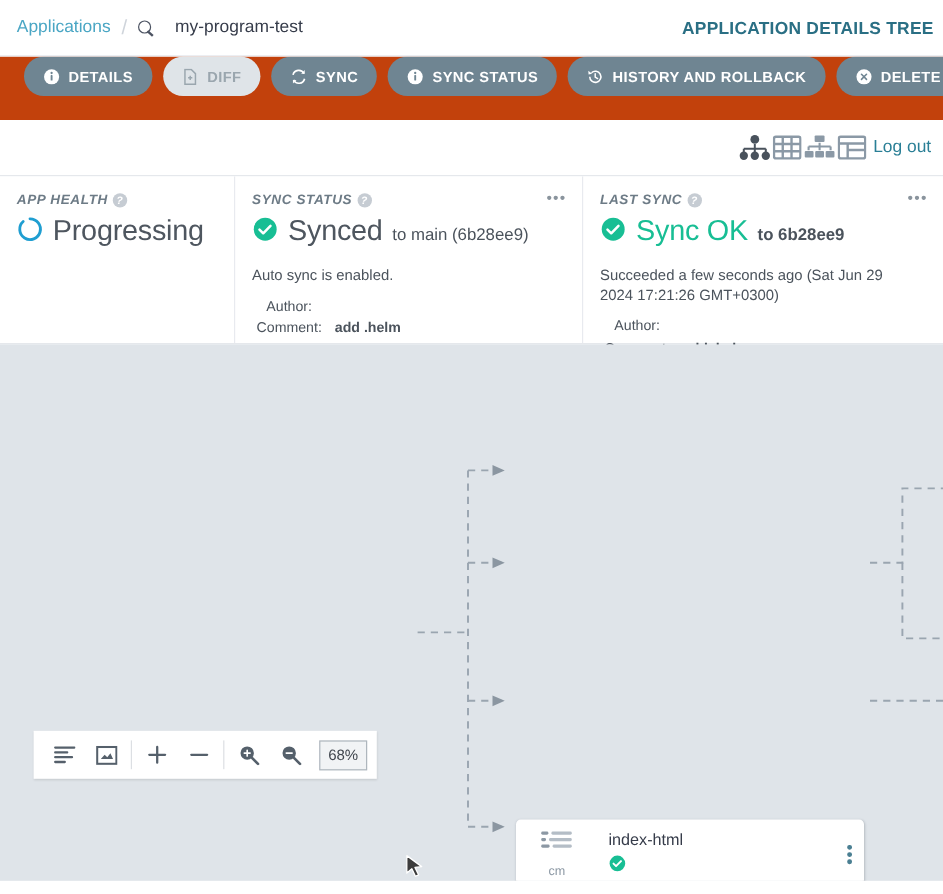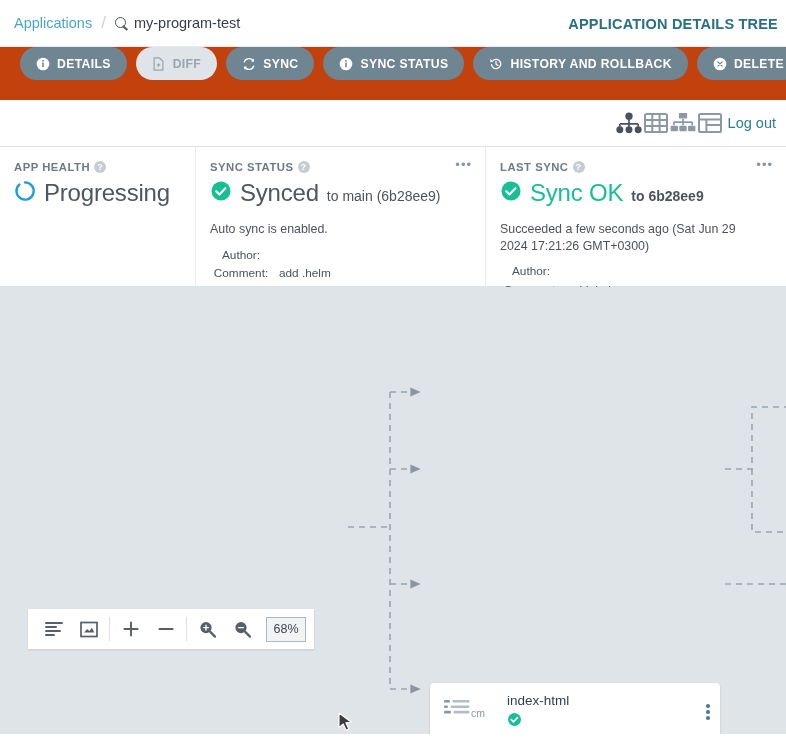--- a/index.html
+++ b/index.html
@@ -16,21 +16,21 @@
   .topbar {
     height: 47px;
     border-bottom: 1px solid #e8eaef;
     display: flex; align-items: center;
     padding: 0 12px 0 14px;
     background: #fff;
     position: relative;
   }
   .crumb-link { color: #4aa6c4; font-size: 14.5px; cursor: pointer; }
   .crumb-sep { color: #cfd4db; margin: 0 9px; font-size: 17px; font-weight: 300; }
-  .crumb-cur { font-size: 14.5px; color: #363c4a; display: flex; align-items: center; gap: 6px; }
+  .crumb-cur { font-size: 14.5px; color: #363c4a; display: flex; align-items: center; gap: 18px; }
   .mag-glyph { display:inline-block; width: 13px; height: 13px; position: relative; }
   .mag-glyph:before{
     content:""; position:absolute; left:0; top:0; width:9px; height:9px;
     border:1.6px solid #4c5362; border-radius:50%;
   }
   .mag-glyph:after{
     content:""; position:absolute; left:8px; top:8.5px; width:5.5px; height:1.7px;
     background:#4c5362; transform:rotate(42deg); transform-origin:left center;
   }
   .page-title {
@@ -70,39 +70,39 @@
 
   
   .panels { display: flex; height: 140px; background: #fff; border-bottom: 1px solid #dfe3e8; }
   .panel { position: relative; padding: 14px 16px 0 14px; }
   .panel + .panel { border-left: 1px solid #e8eaef; }
   .p1 { width: 195px; }
   .p2 { width: 290px; }
   .p3 { flex: 1; }
   .plabel {
     font-size: 11.3px; font-weight: bold; letter-spacing: .5px;
-    color: #6d7b86; display: flex; align-items: flex-end; gap: 4px;
+    color: #6d7b86; display: flex; align-items: flex-end; gap: 4px; font-style: italic;
   }
   .qmark {
     width: 12px; height: 12px; border-radius: 50%; background: #c6ccd3; color: #fff;
     font-size: 9px; line-height: 12px; text-align: center; font-weight: bold;
   }
   .dots { position: absolute; right: 13px; top: 13px; color: #8a949d; letter-spacing: 1px;
           font-size: 13px; cursor: pointer; line-height: 10px; }
   .bigrow { display: flex; align-items: baseline; gap: 8px; margin-top: 6px; }
   .bigrow .ico { align-self: center; }
   .big { font-size: 24px; font-weight: normal; letter-spacing: -.2px; }
   .big.grey { color: #4e565f; }
   .big.green { color: #18be94; }
   .sub { font-size: 14px; color: #4b535c; }
   .plain { font-size: 12.4px; color: #4b535c; margin-top: 14px; line-height: 1.35; }
   .kv { margin-top: 8px; font-size: 11.8px; color: #4b535c; }
   .kv div { display: flex; gap: 7px; line-height: 1.55; }
   .kv .k { width: 62px; text-align: center; display: inline-block; }
-  .kv .v { font-weight: normal; }
+  .kv .v { font-weight: bold; }
 
   
   .canvas { position: relative; flex: 1; background: #dfe4e9; height: 447px; overflow: hidden; }
 
   .zoombar {
     position: absolute; left: 28px; top: 322px;
     height: 40px; background: #fff; display: flex; align-items: center;
     padding: 0 8px; gap: 0px; box-shadow: 0 1px 2px rgba(0,0,0,.12);
   }
   .zb { width: 35px; height: 38px; display: flex; align-items: center; justify-content: center;
@@ -114,21 +114,21 @@
     margin-left: 6px; cursor: text;
   }
 
   
   .node {
     position: absolute; background: #fff; border-radius: 4px;
     box-shadow: 0 1px 2px rgba(40,50,60,.22);
   }
   .node-inner { display: flex; align-items: center; height: 100%; padding-left: 10px; position: relative; }
   .kind {
-    width: 48px; min-width: 48px; display: flex; flex-direction: row;
+    width: 48px; min-width: 48px; display: flex; flex-direction: column;
     align-items: center; justify-content: center; color: #8c98a4; position: relative;
   }
   .kind .kname { font-size: 10.5px; color: #8c98a4; margin-top: 1px; }
   .nbody { margin-left: 19px; }
   .ntitle { font-size: 13.5px; color: #363c4a; line-height: 1.25; }
   .nicons { display: flex; align-items: center; gap: 4px; margin-top: 3px; }
   .kebab {
     position: absolute; right: 10px; top: 50%; transform: translateY(-50%);
     display: flex; flex-direction: column; gap: 2.5px; cursor: pointer;
   }

